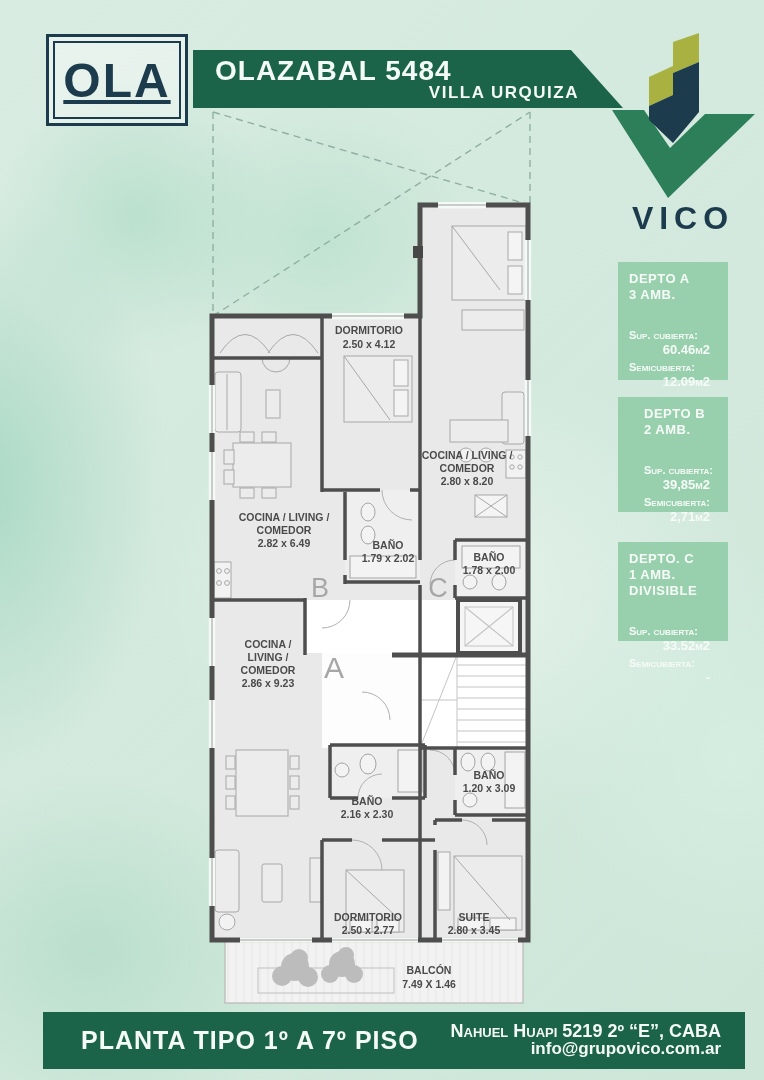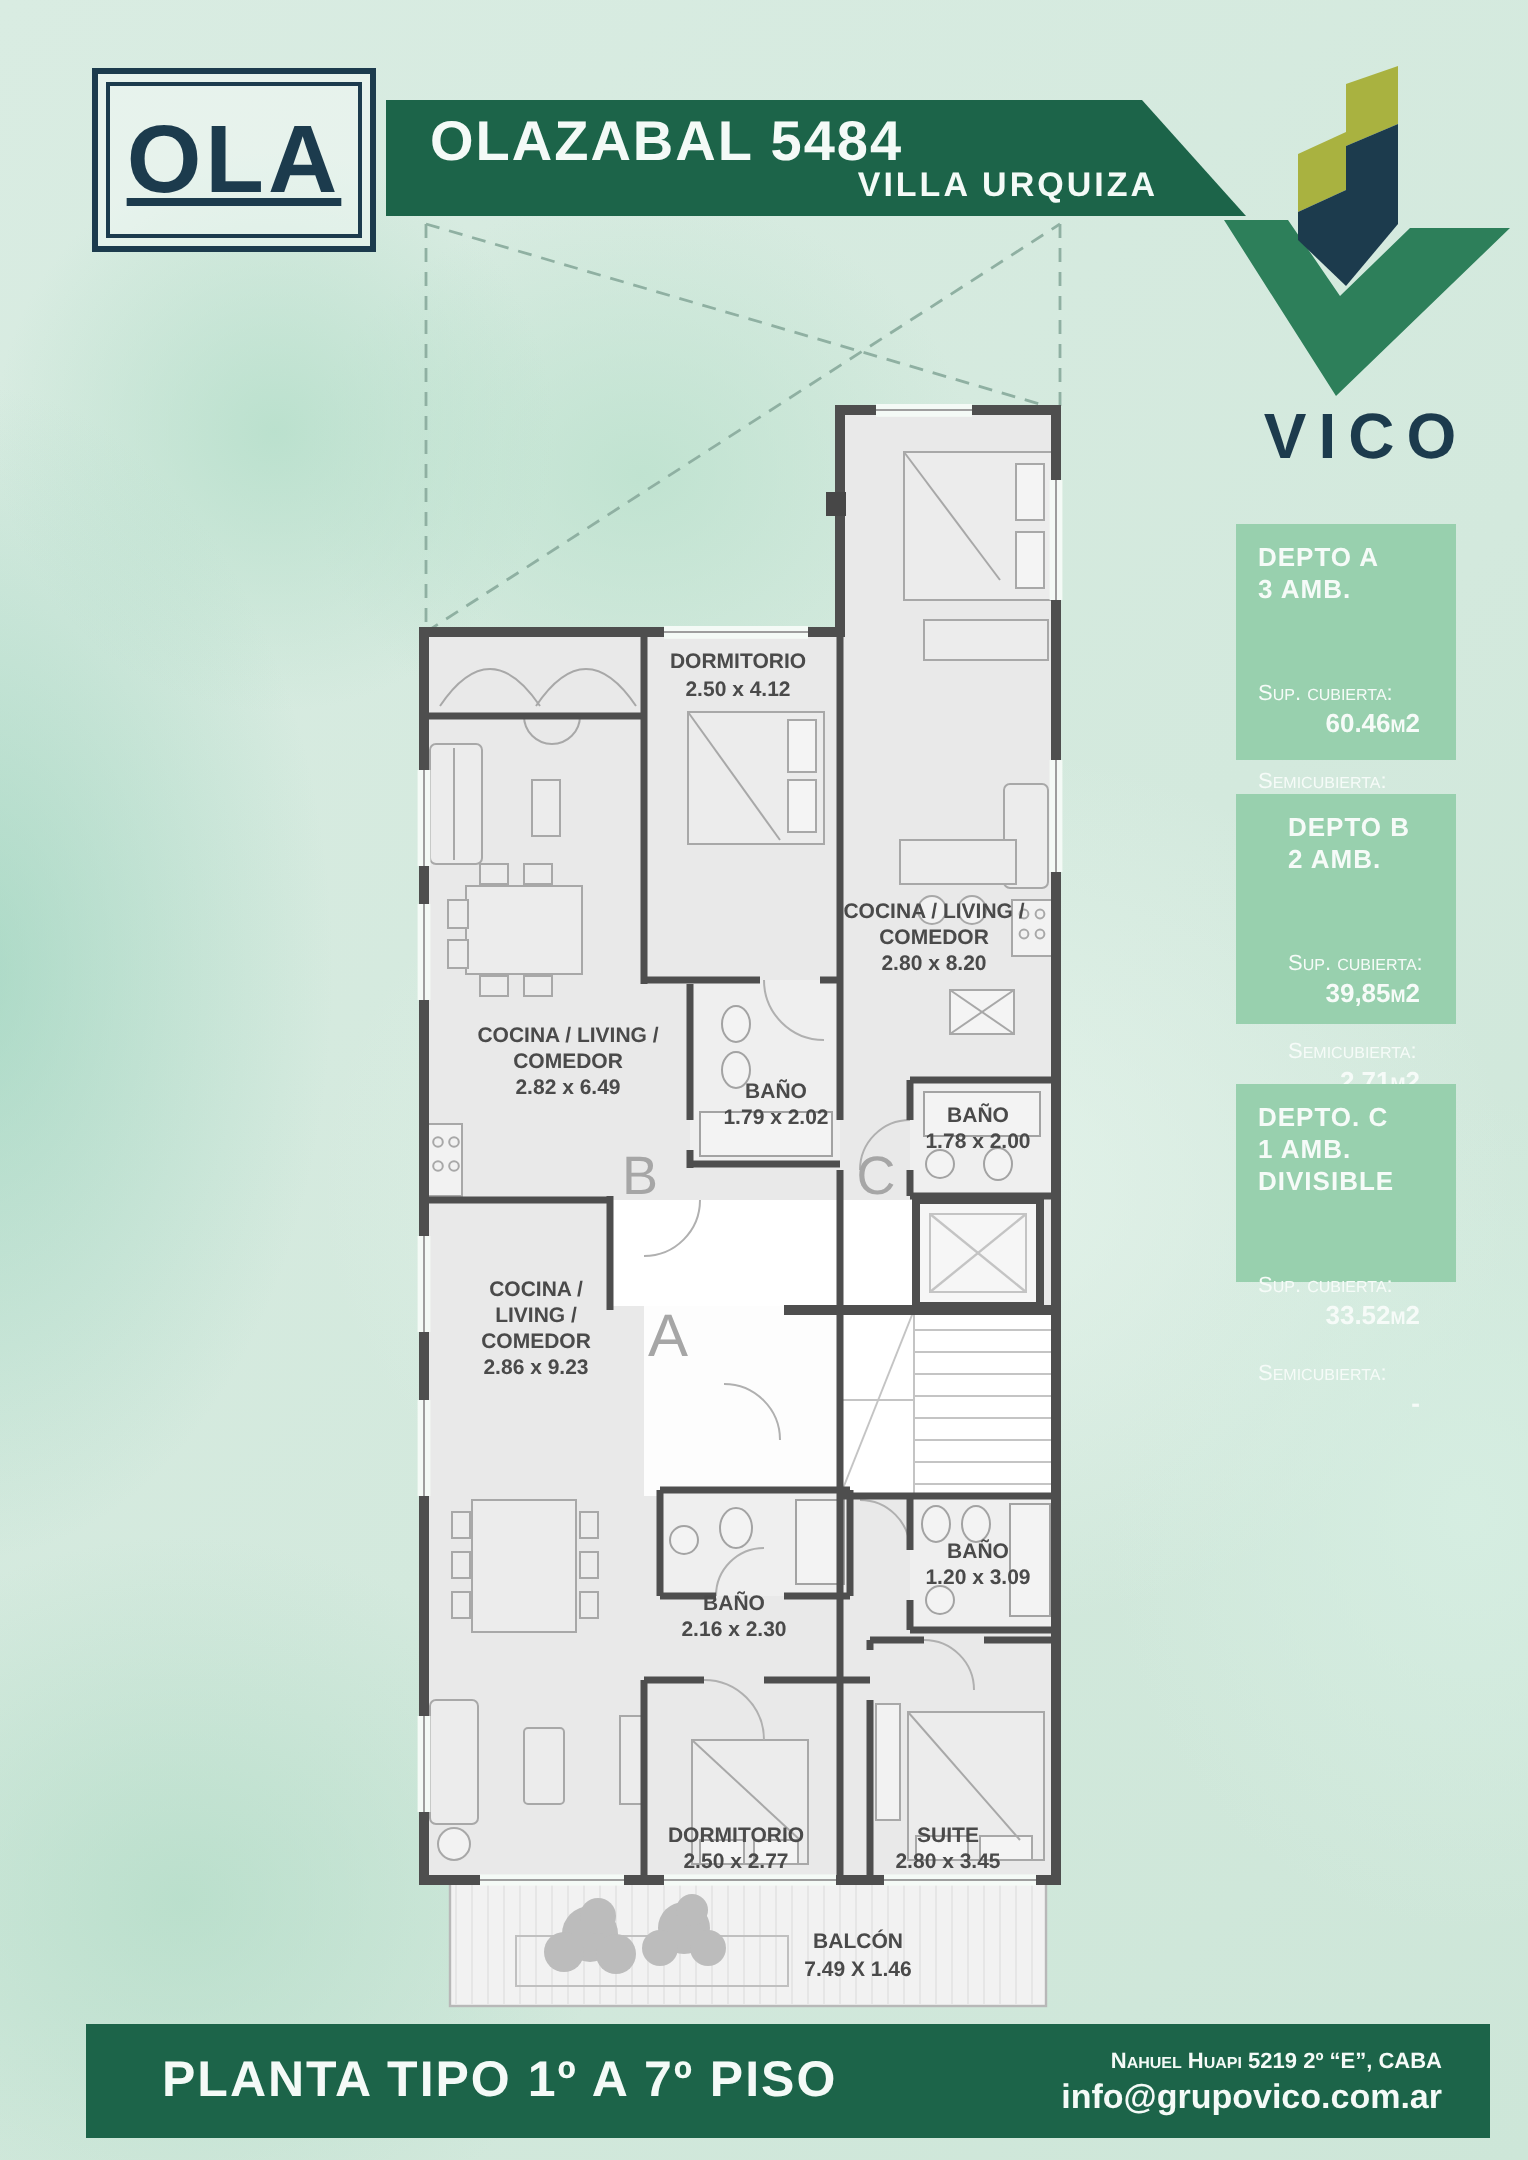--- a/index.html
+++ b/index.html
@@ -29,34 +29,34 @@
   .banner .sub{position:absolute; right:44px; bottom:5px; font-size:17px;
     font-weight:800; letter-spacing:1.5px; color:#f4faf7;}
   
   .vico{position:absolute; left:606px; top:30px; width:154px; height:215px;}
   .vico .wordmark{position:absolute; left:0; top:170px; width:154px; text-align:center;
     font-size:32px; font-weight:800; letter-spacing:6px; color:#1c3b4d;}
   
   .card{position:absolute; left:618px; width:110px; background:#98d0ae;
     color:#f6fbf8; box-sizing:border-box; padding:9px 8px 8px 11px;}
   .card .t{font-size:13px; font-weight:800; letter-spacing:.5px; line-height:16px;}
-  .card .lbl{font-variant:small-caps; font-weight:400; font-size:11px; line-height:13px; margin-top:16px;}
+  .card .lbl{font-variant:small-caps; font-weight:700; font-size:11px; line-height:13px; margin-top:4px;}
   .card .val{font-variant:small-caps; font-weight:800; font-size:13px; line-height:15px;
     text-align:right; padding-right:10px;}
   .card .sp{height:22px;}
   .card1{top:262px; height:118px;}
   .card2{top:397px; height:115px;padding-left:26px;}
   .card3{top:542px; height:99px;}
   
   .footer{position:absolute; left:43px; top:1012px; width:702px; height:57px;
     background:#1c6449; display:flex; align-items:center; justify-content:space-between;
     padding:0 24px; box-sizing:border-box;}
   .footer .plant{font-size:25px; font-weight:800; letter-spacing:1px; color:#f4faf7; margin-left:14px;}
   .footer .addr{text-align:right; color:#f4faf7;}
-  .footer .addr .l1{font-variant:small-caps; font-size:11px; font-weight:800; line-height:17px;}
+  .footer .addr .l1{font-variant:small-caps; font-size:18px; font-weight:800; line-height:17px;}
   .footer .addr .l2{font-size:17px; font-weight:700; line-height:18px;}
   
   svg text{font-family:"Liberation Sans", sans-serif;}
   .rlabel{font-size:10.5px; font-weight:600; fill:#4a4a4a;}
   .uletter{fill:#a6a6a6; font-weight:400;}
 </style>
 </head>
 <body>
 
 <div class="poster">

